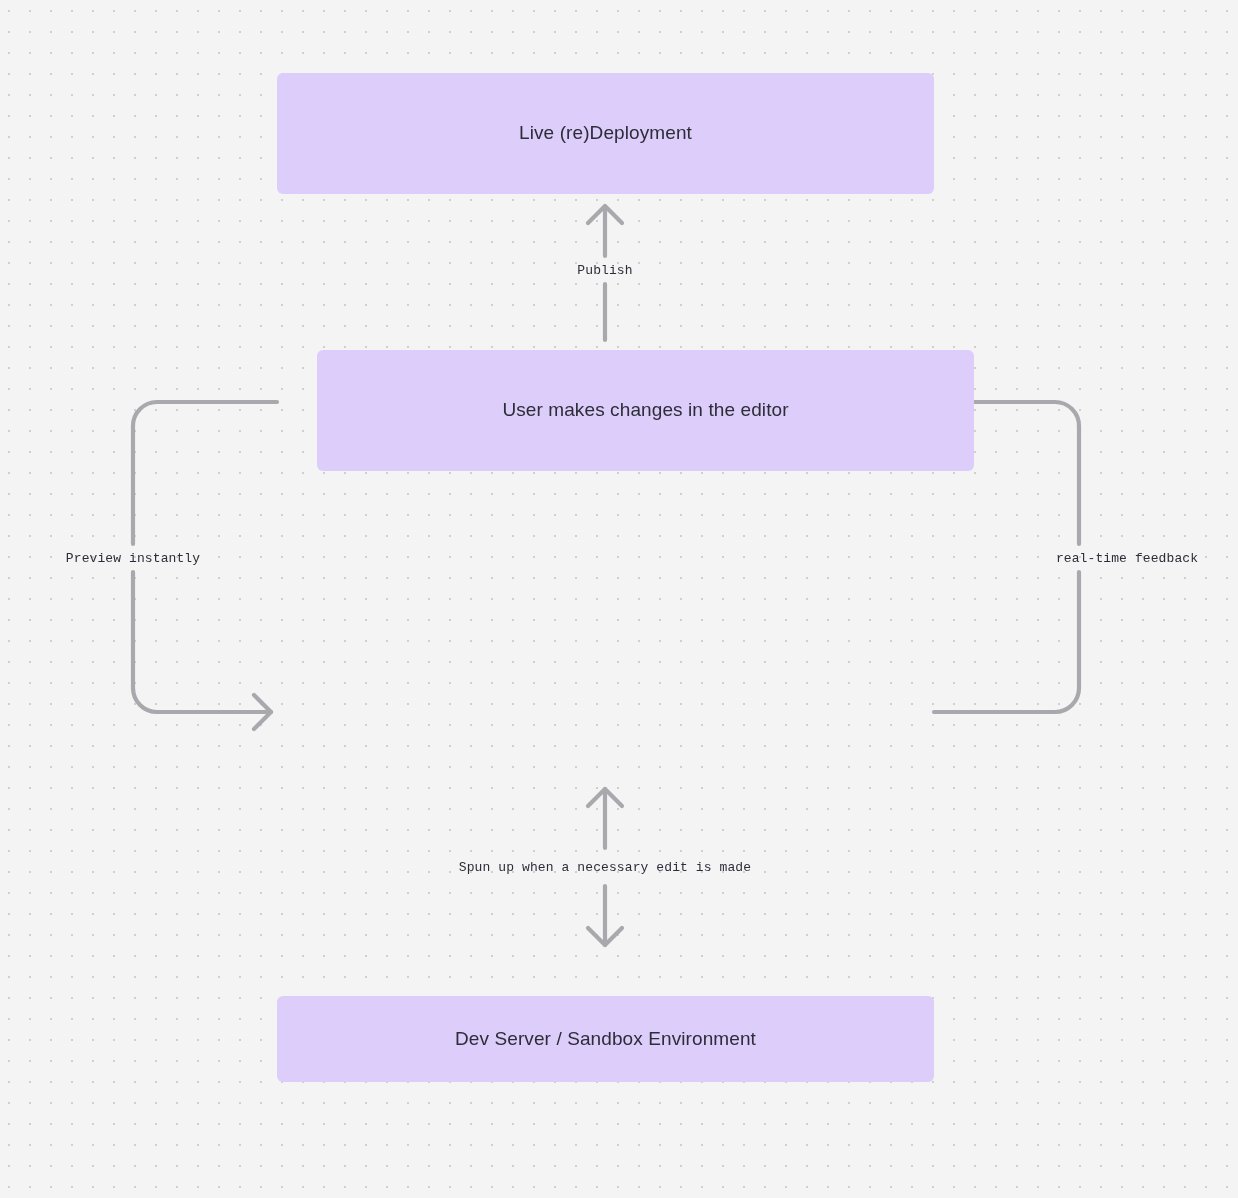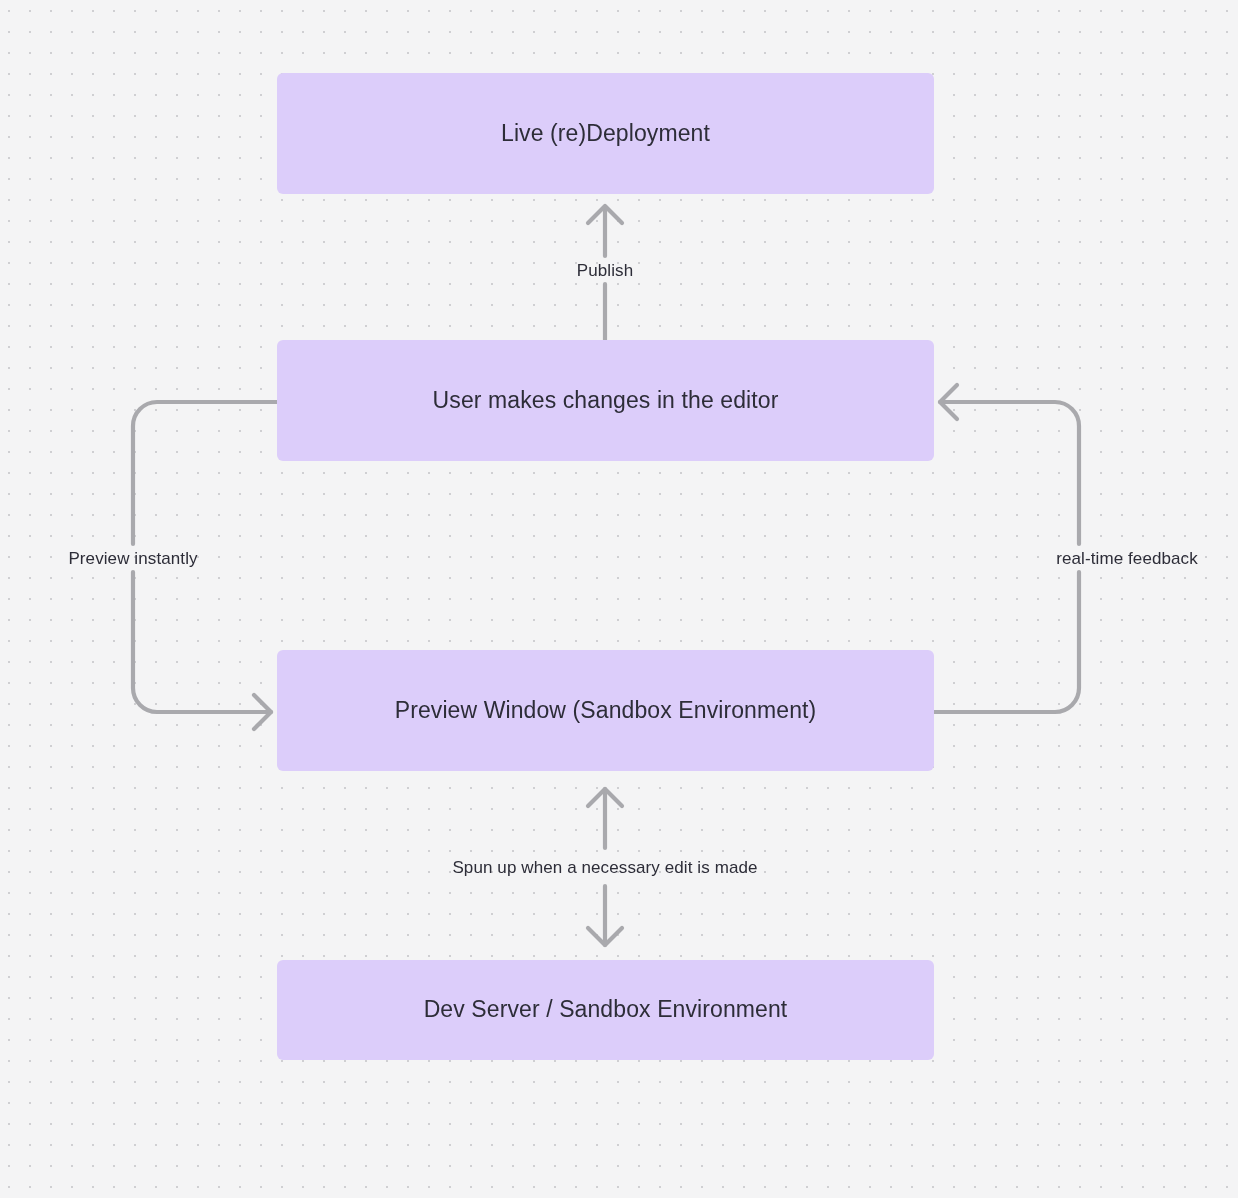--- a/index.html
+++ b/index.html
@@ -40,36 +40,36 @@
     align-items: center;
     justify-content: center;
     background: #dccdfa;
     border-radius: 6px;
     left: 277px;
     width: 657px;
     height: 121px;
   }
   .node-label {
     font-family: "Liberation Sans", sans-serif;
-    font-size: 23px;
+    font-size: 19px;
     line-height: 1.2;
     color: #2d2d38;
     letter-spacing: 0.1px;
     text-align: center;
     white-space: nowrap;
   }
   #node-deploy   { top: 73px; }
-  #node-editor   { top: 340px; }
+  #node-editor   { top: 350px; margin-left: 40px; }
   #node-preview  { top: 650px; }
-  #node-devserver{ top: 960px; height: 100px; }
+  #node-devserver{ top: 996px; height: 86px; }
 
   .edge-label {
     position: absolute;
-    font-family: Liberation Sans, sans-serif;
-    font-size: 17px;
+    font-family: Liberation Mono, monospace;
+    font-size: 13px;
     line-height: 1;
     color: #2d2d38;
     white-space: nowrap;
     letter-spacing: 0.1px;
   }
   #label-publish {
     left: 605px;
     top: 270px;
     transform: translate(-50%, -50%);
   }
@@ -127,23 +127,20 @@
   </svg>
 
   <div class="node" id="node-deploy">
     <span class="node-label">Live (re)Deployment</span>
   </div>
 
   <div class="node" id="node-editor">
     <span class="node-label">User makes changes in the editor</span>
   </div>
 
-  <div class="node" id="node-preview">
-    <span class="node-label">Preview Window (Sandbox Environment)</span>
-  </div>
 
   <div class="node" id="node-devserver">
     <span class="node-label">Dev Server / Sandbox Environment</span>
   </div>
 
   <div class="edge-label" id="label-publish">Publish</div>
 
   <div class="edge-label" id="label-updates">Preview instantly</div>
 
   <div class="edge-label" id="label-feedback">real-time feedback</div>

